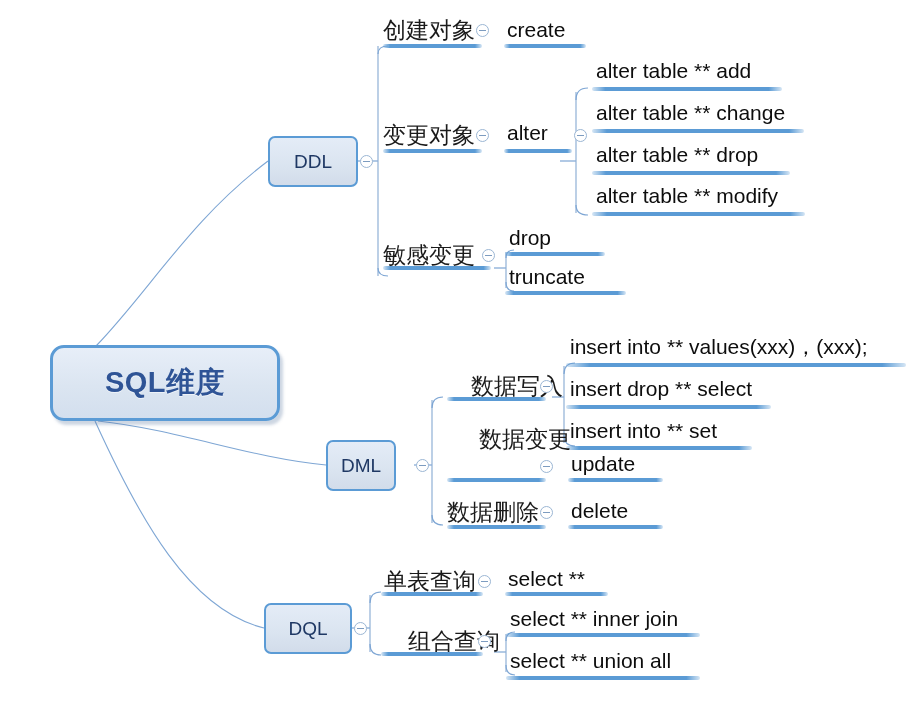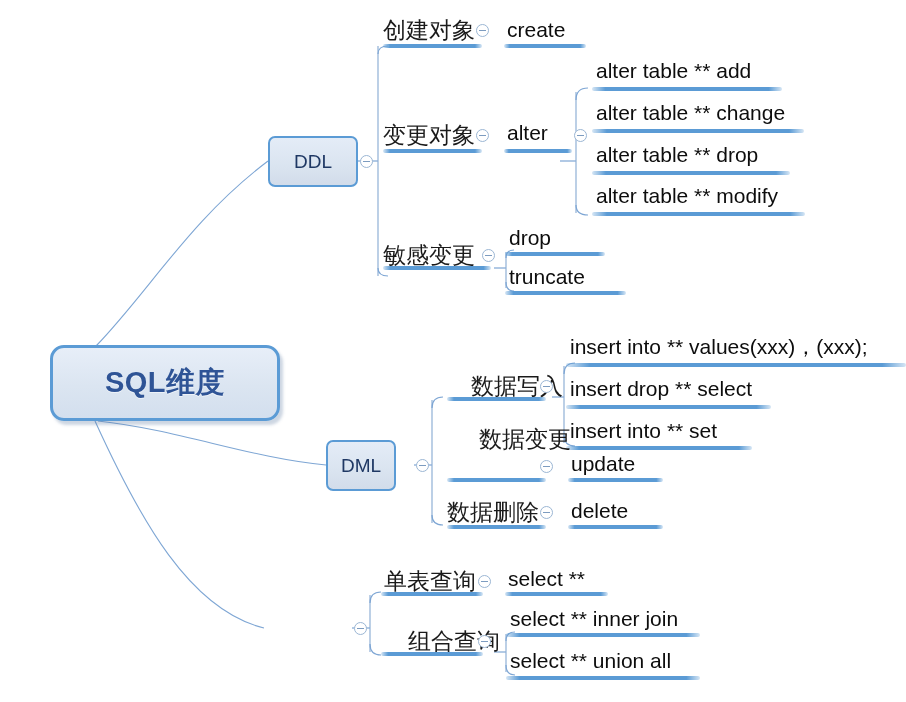--- a/index.html
+++ b/index.html
@@ -221,20 +221,23 @@
   <div class="label leaf" style="left:571px; top:453px;">update</div>
   <div class="bar" style="left:447px; top:478px; width:99px;"></div>
   <div class="bar" style="left:568px; top:478px; width:95px;"></div>
 
   <div class="label cn" style="left:447px; top:501px;text-align:center;">数据删除</div>
   <div class="toggle" style="left:540px; top:506px;"></div>
   <div class="label leaf" style="left:571px; top:500px;">delete</div>
   <div class="bar" style="left:447px; top:525px; width:99px;"></div>
   <div class="bar" style="left:568px; top:525px; width:95px;"></div>
 
+  <div class="cat-node" style="left:264px; top:603px; width:88px; height:51px;">
+    <span>DQL</span>
+  </div>
   <div class="toggle" style="left:354px; top:622px;"></div>
 
   <div class="label cn" style="left:384px; top:570px;">单表查询</div>
   <div class="toggle" style="left:478px; top:575px;"></div>
   <div class="label leaf" style="left:508px; top:568px;">select **</div>
   <div class="bar" style="left:381px; top:592px; width:102px;"></div>
   <div class="bar" style="left:505px; top:592px; width:103px;"></div>
 
   <div class="label cn" style="left:384px; top:630px;margin-left:24px;">组合查询</div>
   <div class="toggle" style="left:478px; top:635px;"></div>

